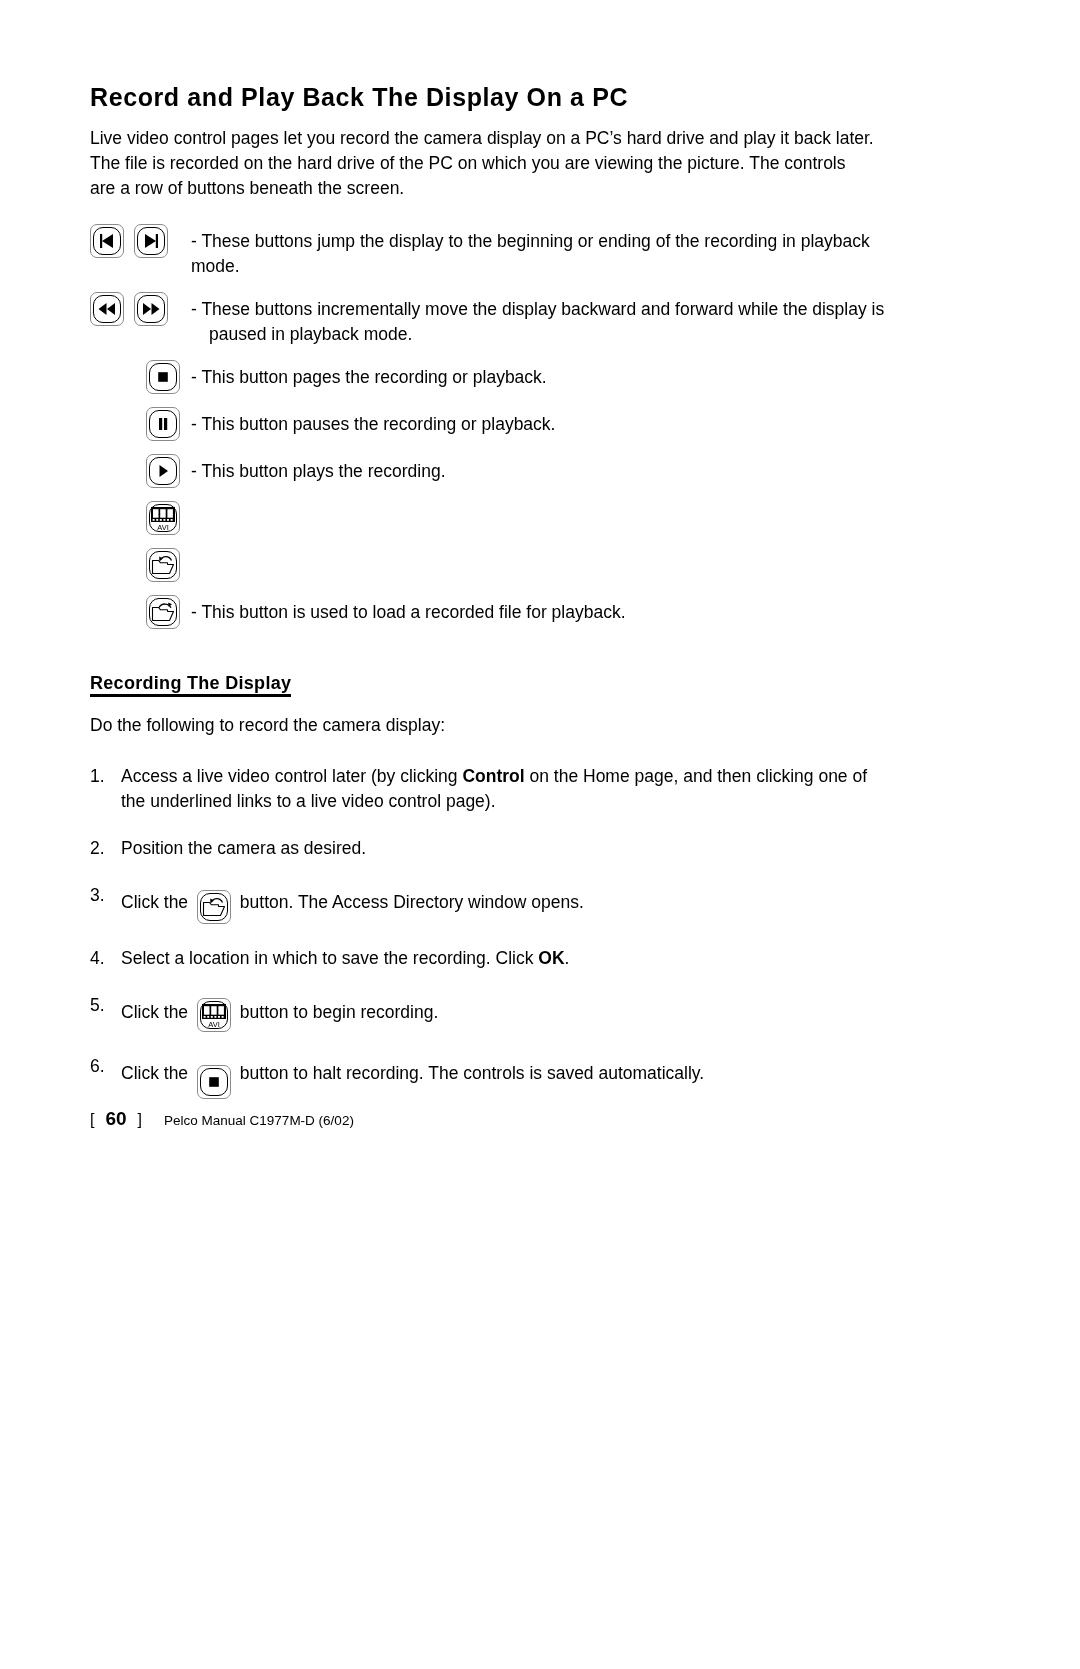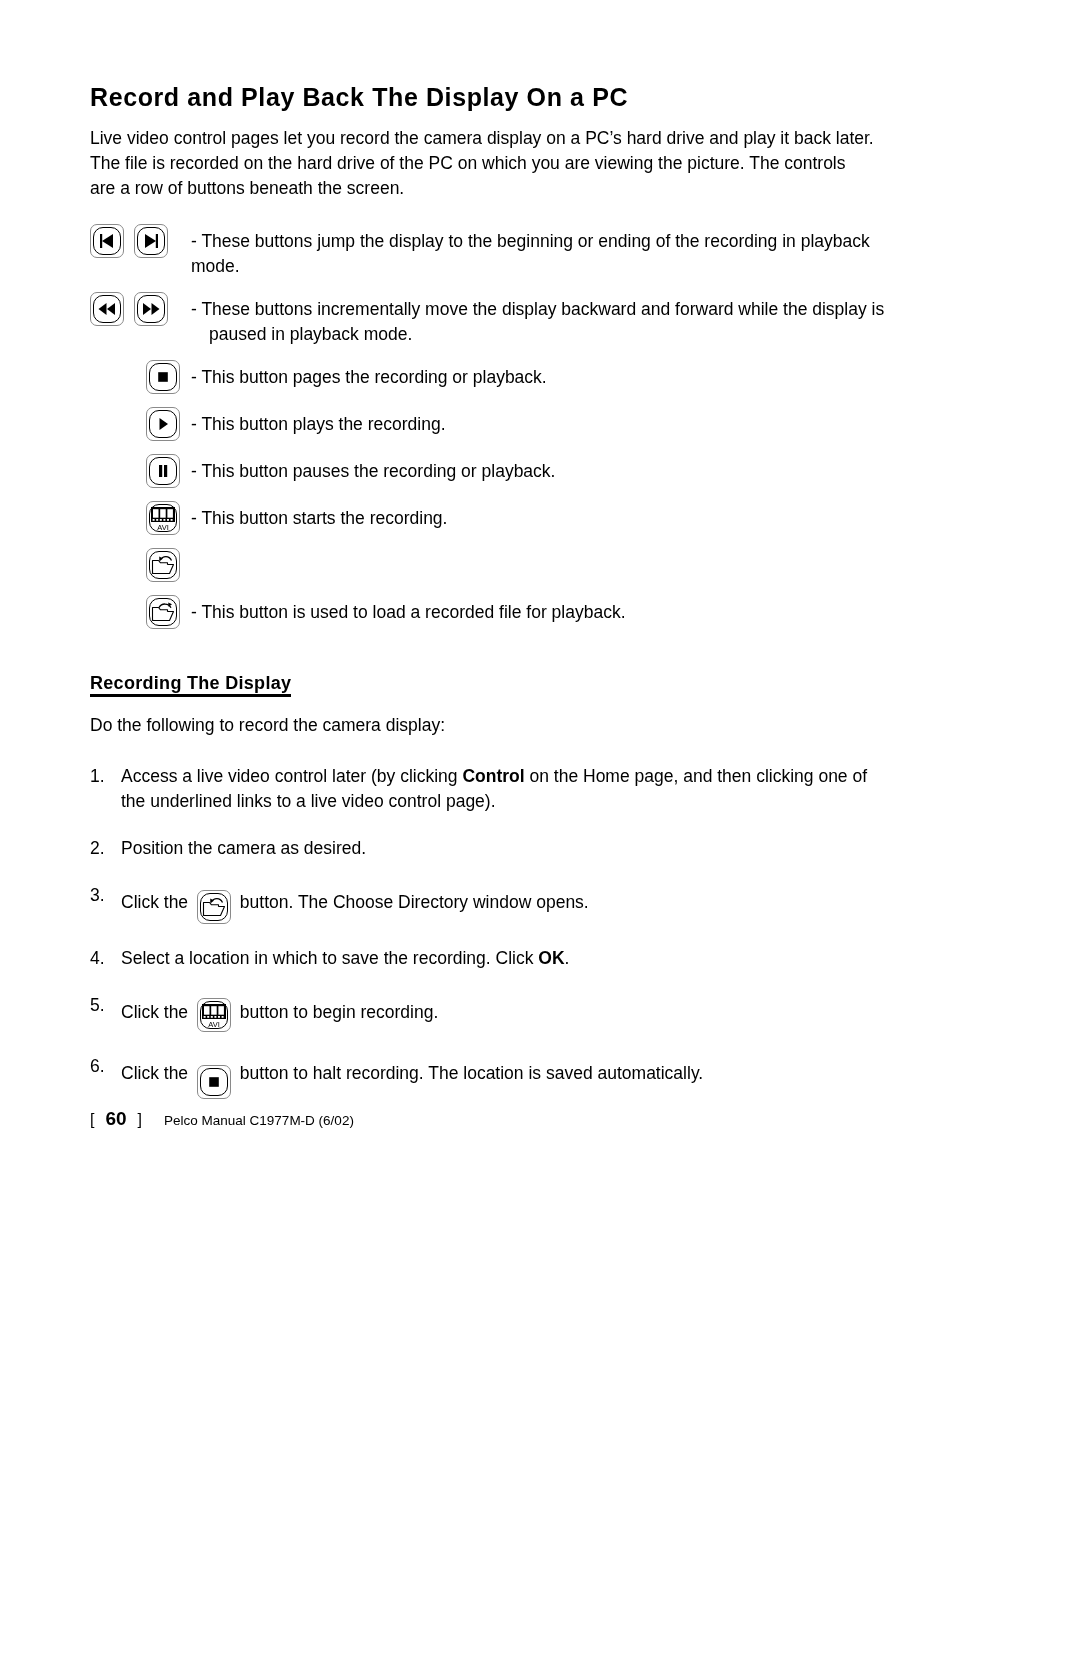--- a/index.html
+++ b/index.html
@@ -257,45 +257,45 @@
           <span>-</span>
           <span>This button pages the recording or playback.</span>
         </div>
       </div>
 
       <div class="legend-row">
         <div class="btn-slot single">
           <span class="btn">
             <span class="inner">
               <svg width="14" height="16" viewBox="0 0 14 16">
-                <polygon points="3.5,2 3.5,14 12,8" fill="#000"></polygon>
-              </svg>
-            </span>
-          </span>
-        </div>
-        <div class="legend-text">
-          <span>-</span>
-          <span>This button plays the recording.</span>
-        </div>
-      </div>
-
-      <div class="legend-row">
-        <div class="btn-slot single">
-          <span class="btn">
-            <span class="inner">
-              <svg width="14" height="16" viewBox="0 0 14 16">
                 <rect x="3" y="2" width="3.2" height="12" fill="#000"></rect>
                 <rect x="8" y="2" width="3.2" height="12" fill="#000"></rect>
               </svg>
             </span>
           </span>
         </div>
         <div class="legend-text">
           <span>-</span>
           <span>This button pauses the recording or playback.</span>
+        </div>
+      </div>
+
+      <div class="legend-row">
+        <div class="btn-slot single">
+          <span class="btn">
+            <span class="inner">
+              <svg width="14" height="16" viewBox="0 0 14 16">
+                <polygon points="3.5,2 3.5,14 12,8" fill="#000"></polygon>
+              </svg>
+            </span>
+          </span>
+        </div>
+        <div class="legend-text">
+          <span>-</span>
+          <span>This button plays the recording.</span>
         </div>
       </div>
 
       <div class="legend-row">
         <div class="btn-slot single">
           <span class="btn">
             <span class="inner">
               <svg width="26" height="26" viewBox="0 0 26 26">
                 <rect x="1" y="2" width="24" height="15" fill="#000"></rect>
                 <rect x="3" y="4.2" width="5.5" height="8.5" fill="#fff"></rect>
@@ -305,24 +305,20 @@
                 <rect x="6.2" y="14" width="2" height="1.8" fill="#fff"></rect>
                 <rect x="9.8" y="14" width="2" height="1.8" fill="#fff"></rect>
                 <rect x="13.4" y="14" width="2" height="1.8" fill="#fff"></rect>
                 <rect x="17" y="14" width="2" height="1.8" fill="#fff"></rect>
                 <rect x="20.6" y="14" width="2" height="1.8" fill="#fff"></rect>
                 <text x="13" y="24.5" font-family="Liberation Sans, sans-serif" font-size="7.5" text-anchor="middle" fill="#000">AVI</text>
               </svg>
             </span>
           </span>
         </div>
-        <div class="legend-text">
-          <span>-</span>
-          <span>This button starts the recording.</span>
-        </div>
       </div>
 
       <div class="legend-row">
         <div class="btn-slot single">
           <span class="btn">
             <span class="inner">
               <svg width="26" height="22" viewBox="0 0 26 22">
                 <path d="M2.5 19.5 L6.5 10.5 L23.5 10.5 L19.5 19.5 Z" fill="#fff" stroke="#000" stroke-width="1.1" stroke-linejoin="round"></path>
                 <path d="M2.5 19.5 L2.5 6.5 L8.5 6.5 L10.5 8.8 L17.5 8.8 L17.5 10.5" fill="#fff" stroke="#000" stroke-width="1.1" stroke-linejoin="round"></path>
                 <path d="M10 6.2 C13 1.5, 19 1.5, 21.5 6.5" fill="none" stroke="#000" stroke-width="1.3"></path>
@@ -373,21 +369,21 @@
         <span class="num">3.</span>
         <span class="body"><span>Click the </span><span class="btn btn-inline">
               <span class="inner">
                 <svg width="26" height="22" viewBox="0 0 26 22">
             <path d="M2.5 19.5 L6.5 10.5 L23.5 10.5 L19.5 19.5 Z" fill="#fff" stroke="#000" stroke-width="1.1" stroke-linejoin="round"></path>
             <path d="M2.5 19.5 L2.5 6.5 L8.5 6.5 L10.5 8.8 L17.5 8.8 L17.5 10.5" fill="#fff" stroke="#000" stroke-width="1.1" stroke-linejoin="round"></path>
             <path d="M10 6.2 C13 1.5, 19 1.5, 21.5 6.5" fill="none" stroke="#000" stroke-width="1.3"></path>
             <polygon points="9.2,2.6 13,4.4 9.4,7.2" fill="#000"></polygon>
           </svg>
               </span>
-            </span><span> button. The Choose Directory window opens.</span></span>
+            </span><span> button. The Access Directory window opens.</span></span>
       </li>
 
       <li>
         <span class="num">4.</span>
         <span class="body"><span>Select a location in which to save the recording. Click </span><b>OK</b><span>.</span></span>
       </li>
 
       <li class="has-icon">
         <span class="num">5.</span>
         <span class="body"><span>Click the </span><span class="btn btn-inline">
@@ -410,21 +406,21 @@
       </li>
 
       <li class="has-icon">
         <span class="num">6.</span>
         <span class="body"><span>Click the </span><span class="btn btn-inline">
               <span class="inner">
                 <svg width="14" height="14" viewBox="0 0 14 14">
             <rect x="2.2" y="2.2" width="9.6" height="9.6" fill="#000"></rect>
           </svg>
               </span>
-            </span><span> button to halt recording. The location is saved automatically.</span></span>
+            </span><span> button to halt recording. The controls is saved automatically.</span></span>
       </li>
 
     </ol>
   </div>
 
   <div class="footer">
     <span class="pagenum"><span>[</span><b>60</b><span>]</span></span>
     <span class="manual">Pelco Manual C1977M-D (6/02)</span>
   </div>
 </div>

